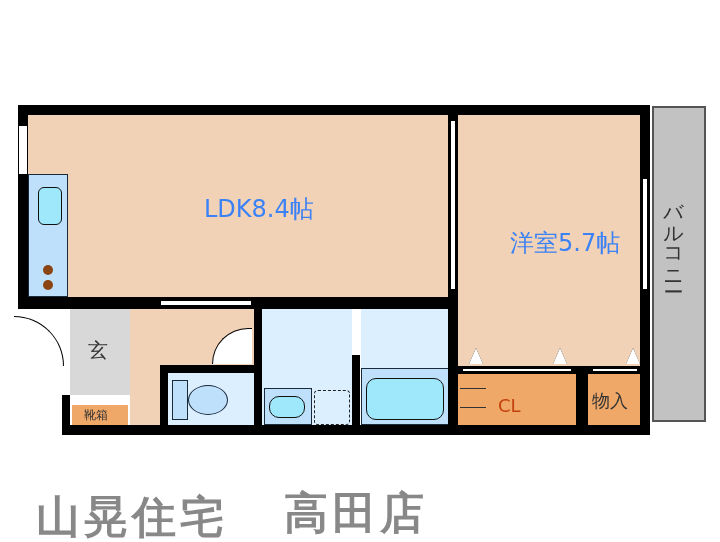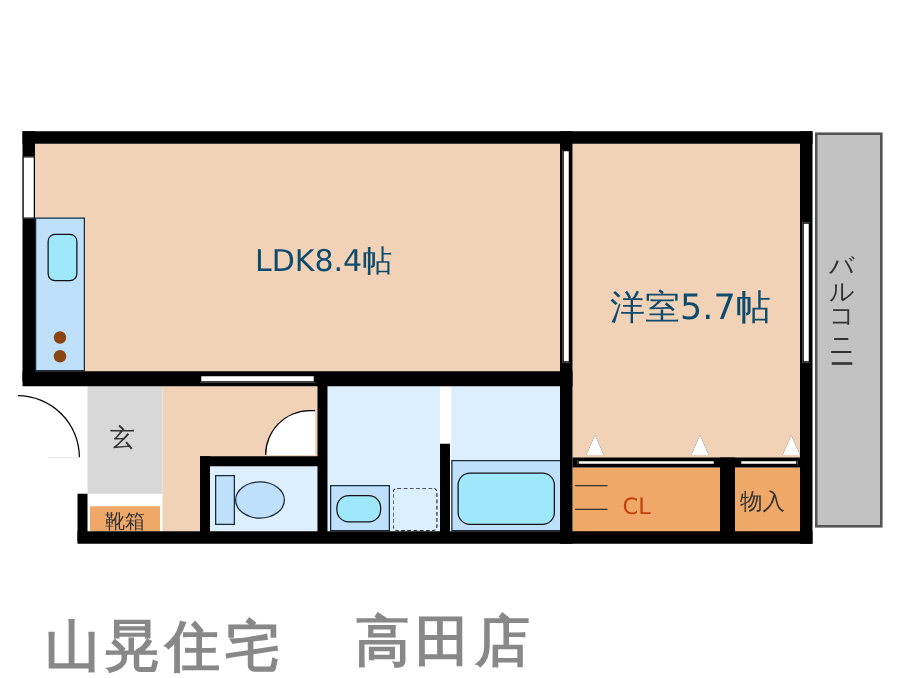--- a/index.html
+++ b/index.html
@@ -6,41 +6,41 @@
   body { width:720px; height:542px; position:relative; overflow:hidden; font-family:"DejaVu Sans", sans-serif; }
   .abs { position:absolute; box-sizing:border-box; }
   .wall { background:#000; }
   .room-warm { background:#f2d2b6; }
   .room-wet { background:#dcefff; }
   .fixture { background:#bfe0fb; border:1px solid #1a2a3a; }
   .tub { background:#9fe8fb; border:1.5px solid #111; border-radius:10px; }
   .storage { background:#f0a868; }
   .entry { background:#d8d8d8; }
   .balcony { background:#c2c2c2; border:2px solid #555; }
-  .label { color:#0c4a6e; white-space:nowrap; }
+  .label { color:#3b82f6; white-space:nowrap; }
   .footer { color:#888; font-weight:bold; font-size:44px; letter-spacing:4px; }
   .window { background:#fff; border:1px solid #000; }
   .tri { width:0; height:0; border-left:7px solid transparent; border-right:7px solid transparent; border-bottom:16px solid #fff; filter:drop-shadow(0 0 0.6px #000); }
 </style>
 </head>
 <body>
 
 <div class="abs balcony" style="left:652px;top:106px;width:54px;height:316px;"></div>
 <div class="abs label" style="left:664px;top:190px;width:24px;font-size:20px;writing-mode:vertical-rl;color:#333;">バルコニー</div>
 
 <div class="abs room-warm" style="left:28px;top:115px;width:420px;height:185px;"></div>
 
 <div class="abs room-warm" style="left:458px;top:115px;width:182px;height:255px;"></div>
 
 <div class="abs room-warm" style="left:130px;top:309px;width:125px;height:116px;"></div>
 
 <div class="abs entry" style="left:70px;top:309px;width:60px;height:86px;"></div>
 <div class="abs label" style="left:88px;top:337px;font-size:20px;color:#333;">玄</div>
 <div class="abs storage" style="left:72px;top:405px;width:56px;height:20px;"></div>
-<div class="abs label" style="left:84px;top:407px;font-size:16px;color:#333;">靴箱</div>
+<div class="abs label" style="left:84px;top:407px;font-size:12px;color:#333;">靴箱</div>
 
 <div class="abs room-wet" style="left:168px;top:373px;width:86px;height:52px;"></div>
 <div class="abs fixture" style="left:172px;top:380px;width:16px;height:40px;"></div>
 <div class="abs fixture" style="left:188px;top:385px;width:40px;height:30px;border-radius:50%;"></div>
 
 <div class="abs room-wet" style="left:262px;top:309px;width:90px;height:116px;"></div>
 <div class="abs fixture" style="left:264px;top:388px;width:48px;height:37px;"></div>
 <div class="abs tub" style="left:269px;top:396px;width:36px;height:22px;"></div>
 <div class="abs" style="left:314px;top:390px;width:36px;height:35px;border:1.5px dashed #222;border-radius:4px;"></div>
 
@@ -81,16 +81,16 @@
 <div class="abs window" style="left:462px;top:368px;width:110px;height:4px;"></div>
 <div class="abs window" style="left:592px;top:368px;width:46px;height:4px;"></div>
 <div class="abs" style="left:14px;top:316px;width:50px;height:50px;border-top:1px solid #000;border-right:1px solid #000;border-radius:0 50px 0 0;background:#fff;"></div>
 <div class="abs" style="left:212px;top:328px;width:40px;height:36px;border-top:1px solid #000;border-left:1px solid #000;border-radius:40px 0 0 0;background:#fff;"></div>
 
 <div class="abs tri" style="left:469px;top:348px;"></div>
 <div class="abs tri" style="left:553px;top:348px;"></div>
 <div class="abs tri" style="left:626px;top:348px;"></div>
 
 <div class="abs label" style="left:204px;top:193px;font-size:24px;">LDK8.4帖</div>
-<div class="abs label" style="left:488px;top:227px;font-size:28px;">洋室5.7帖</div>
+<div class="abs label" style="left:510px;top:227px;font-size:24px;">洋室5.7帖</div>
 
 <div class="abs footer" style="left:36px;top:488px;">山晃住宅</div>
 <div class="abs footer" style="left:284px;top:484px;">高田店</div>
 
 </body></html>

